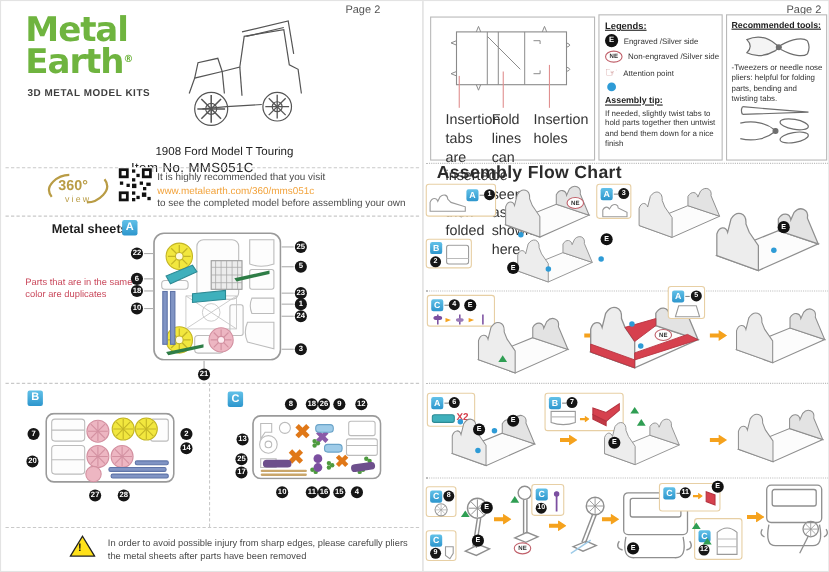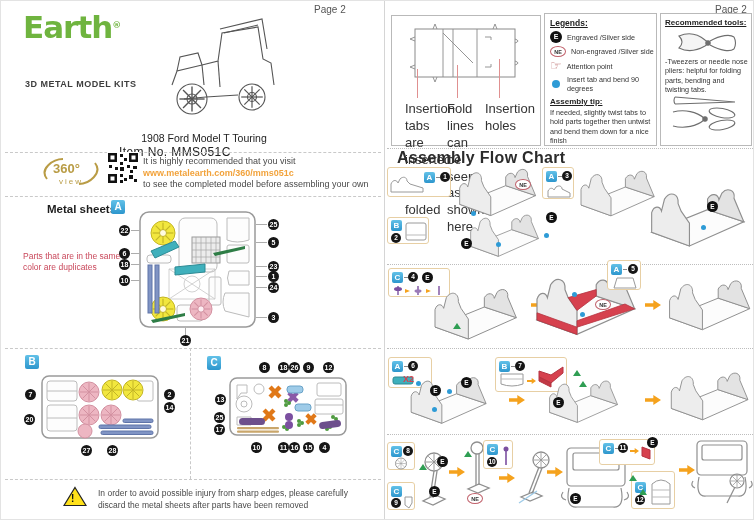--- a/index.html
+++ b/index.html
@@ -13,21 +13,21 @@
   .dot{position:absolute;border-top:1px dotted #bdbdbd}
 
   
   .logo{position:absolute;left:22px;top:12px;color:#6fb43f;font-family:"DejaVu Sans",sans-serif;
         font-weight:bold;font-size:31px;line-height:.92;letter-spacing:-1px}
   .logo .reg{font-size:9px;vertical-align:10px;letter-spacing:0}
   .tagline{position:absolute;left:24px;top:78px;font-size:9px;font-weight:bold;color:#3e3e3e;letter-spacing:.5px}
   .ptitle{position:absolute;left:118px;top:131px;width:170px;text-align:center;font-size:10.5px;color:#222}
   .pitem{position:absolute;left:118px;top:144px;width:170px;font-size:12px;color:#222;letter-spacing:.4px}
   .rec{position:absolute;left:142px;top:155px;width:240px;font-size:9px;line-height:1.3;color:#4a4a4a}
-  .rec .url{color:#f2a33c;font-weight:bold}
+  .rec .url{color:#f2a33c;font-weight:normal}
   .h-sheets{position:absolute;left:46px;top:202px;font-size:11.5px;font-weight:bold;color:#1e1e1e}
   .sq{position:absolute;width:14px;height:14px;border-radius:2px;color:#fff;font-weight:bold;font-size:10px;
       text-align:center;line-height:14px;background:linear-gradient(180deg,#62c1e8,#2d96cd)}
   .co{position:absolute;width:11px;height:11px;border-radius:50%;background:#161616;color:#fff;
       font-size:7px;font-weight:bold;text-align:center;line-height:11px}
   .leader{position:absolute;background:#adadad}
   .rednote{position:absolute;left:22px;top:250px;width:106px;font-size:8.5px;line-height:1.35;color:#c9485b}
   .warn-text{position:absolute;left:97px;top:487px;width:278px;font-size:8.5px;line-height:1.4;color:#4a4a4a}
   .warn-bang{position:absolute;left:70px;top:492px;font-size:10px;font-weight:bold;color:#111}
 
@@ -97,20 +97,21 @@
         <path d="M49 32 L84 22 L84 30 L60 48 Z" fill="#d6414e" stroke="#b53340" stroke-width="1"></path>
       </g>
     </defs>
   </svg>
 
   <div class="divider-v"></div>
   <div class="pglabel" style="left:313px;top:3px">Page 2</div>
   <div class="pglabel" style="left:714px;top:3px">Page 2</div>
 
   <div class="logo">
+    <div><span>Metal</span></div>
     <div><span>Earth</span><span class="reg">®</span></div>
   </div>
   <div class="tagline">3D METAL MODEL KITS</div>
 
   <svg class="abs" style="left:153px;top:12px" width="130" height="114" viewBox="0 0 130 114">
     <g fill="none" stroke="#555" stroke-width="1.1">
       <path d="M66 16 L108 6 L113 36"></path>
       <path d="M70 20 L104 12"></path>
       <path d="M18 72 L23 58 L48 52 L64 48 L68 20 L104 14 L109 46 L117 50 L120 72"></path>
       <path d="M48 52 L50 72"></path>
@@ -356,21 +357,21 @@
   <span class="co" style="left:250px;top:441px">10</span>
   <span class="co" style="left:277px;top:441px">11</span>
   <span class="co" style="left:288px;top:441px">16</span>
   <span class="co" style="left:302px;top:441px">15</span>
   <span class="co" style="left:318px;top:441px">4</span>
 
   <svg class="abs" style="left:62px;top:485px" width="24" height="21" viewBox="0 0 24 21">
     <polygon points="12,1.5 23,19.5 1,19.5" fill="#ffe11a" stroke="#222" stroke-width="1.2"></polygon>
   </svg>
   <span class="warn-bang">!</span>
-  <div class="warn-text">In order to avoid possible injury from sharp edges, please carefully discard the metal sheets after parts have been removed</div>
+  <div class="warn-text">In order to avoid possible injury from sharp edges, please carefully pliers the metal sheets after parts have been removed</div>
 
   <div class="panel" style="left:390px;top:14px;width:150px;height:131px"></div>
   <svg class="abs" style="left:398px;top:22px" width="134" height="62" viewBox="0 0 134 62">
     <rect x="16" y="6" width="100" height="48" fill="#fff" stroke="#8a8a8a" stroke-width="1"></rect>
     <g stroke="#8a8a8a" stroke-width=".9" fill="none">
       <line x1="44" y1="6" x2="44" y2="54"></line>
         <line x1="54" y1="6" x2="54" y2="54"></line>
         <line x1="78" y1="6" x2="78" y2="54"></line>
       <line x1="44" y1="10" x2="74" y2="40"></line>
       <path d="M16 14 l-5 2 l5 2 M16 42 l-5 2 l5 2"></path>
@@ -396,21 +397,20 @@
     <div class="lg-row">
       <span class="i-nem">NE</span>
       <span class="lg-text">Non-engraved /Silver side</span>
     </div>
     <div class="lg-row">
       <span class="i-hand">☞</span>
       <span class="lg-text">Attention point</span>
     </div>
     <div class="lg-row">
       <span class="i-dot"></span>
-      <span class="lg-text">Insert tab and bend 90 degrees</span>
     </div>
     <div class="tip-title">Assembly tip:</div>
     <div class="tip-text">If needed, slightly twist tabs to hold parts together then untwist and bend them down for a nice finish</div>
   </div>
 
   <div class="panel" style="left:659px;top:12px;width:92px;height:133px">
     <div class="tool-title">Recommended tools:</div>
     <svg width="62" height="26" viewBox="0 0 62 26" style="margin:1px auto">
       <g stroke="#6e6e6e" stroke-width="1.1" fill="#f4f4f4">
         <path d="M4 7 Q18 1 30 11 L34 14 L30 17 Q16 25 4 19 Q10 13 4 7 Z"></path>
@@ -533,21 +533,21 @@
       <use href="#chassis"></use>
     </svg>
 
   <div class="fbox" style="left:387px;top:356px;width:44px;height:31px">
     <span class="fsq" style="left:3px;top:3px">A</span>
     <span class="fdash" style="left:15px;top:8px"></span>
     <span class="fco" style="left:19px;top:3px">6</span>
     <svg class="abs" style="left:3px;top:18px" width="22" height="9" viewBox="0 0 22 9">
       <rect x="1" y="1" width="20" height="7" rx="2" fill="#3fb0bc" stroke="#2d8a94"></rect>
     </svg>
-    <span class="x2" style="left:14px;top:16px">X2</span>
+    <span class="x2" style="left:26px;top:16px">X2</span>
   </div>
   <svg class="abs" style="left:404px;top:372px" width="86" height="60" viewBox="0 0 140 90">
       <use href="#chassis"></use>
     </svg>
   <span class="em" style="left:429px;top:384px">E</span>
   <span class="em" style="left:460px;top:376px">E</span>
   <span class="bdot" style="left:415px;top:380px"></span>
   <span class="bdot" style="left:431px;top:406px"></span>
   <span class="bdot" style="left:446px;top:388px"></span>
   <div class="oarrow" style="left:508px;top:394px"></div>

